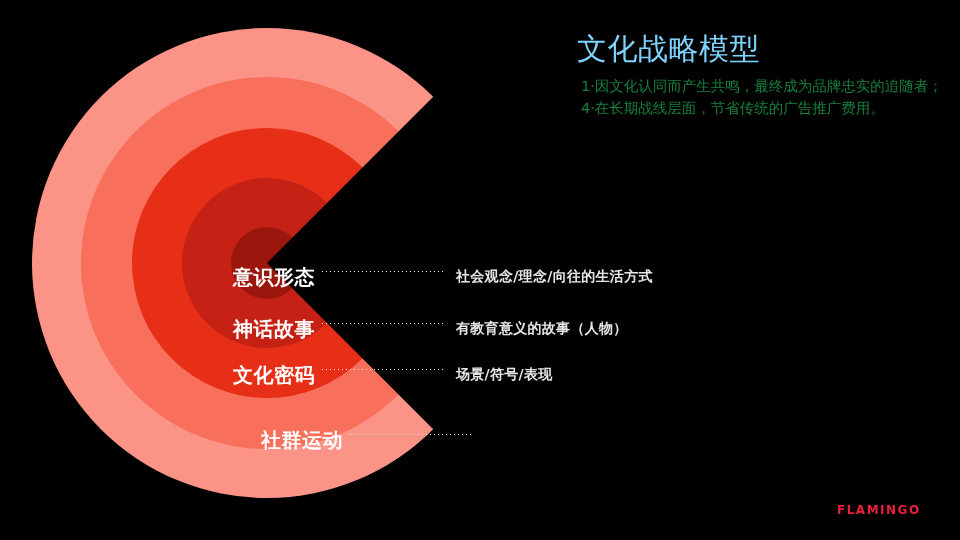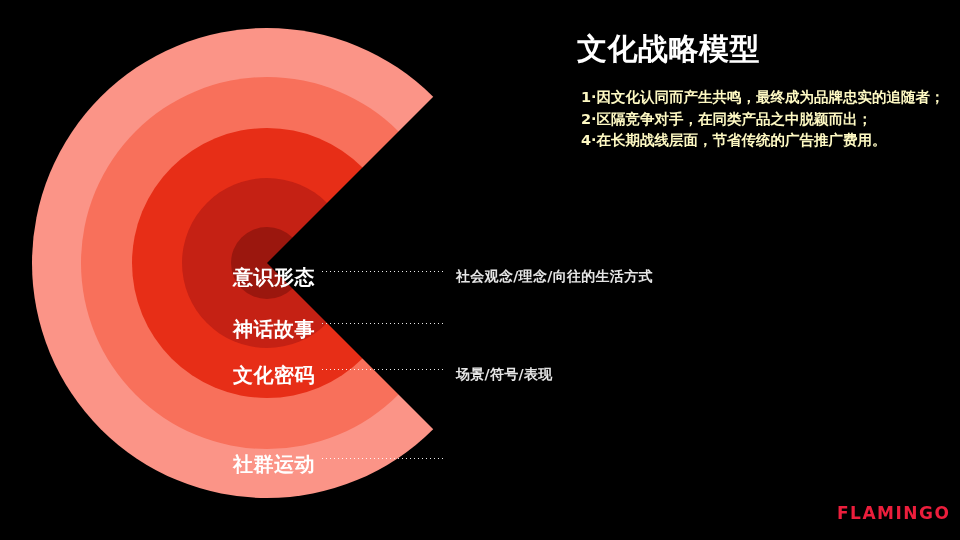--- a/index.html
+++ b/index.html
@@ -52,53 +52,53 @@
     font-size: 14px;
     font-weight: bold;
     letter-spacing: 0.3px;
     color: #e5e5e5;
     white-space: nowrap;
   }
 
   .row-0 { top: 263px; }
   .row-1 { top: 315px; align-items: center; }
   .row-2 { top: 361px; }
-  .row-3 { top: 450px; }
+  .row-3 { top: 426px; margin-left: 28px; }
   .row-4 { top: 480px; }
 
   
   .title-block {
     position: absolute;
     left: 577px;
     top: 30px;
     width: 383px;
   }
   .page-title {
     font-size: 30px;
     line-height: 38px;
-    font-weight: bold;
+    font-weight: normal;
     letter-spacing: 0.5px;
-    color: #ffffff;
-    margin-bottom: 19px;
+    color: #7dd3fc;
+    margin-bottom: 8px;
     white-space: nowrap;
   }
   .intro p {
     padding-left: 4px;
     font-size: 14.5px;
     line-height: 21.6px;
-    font-weight: bold;
-    color: #fef9c3;
+    font-weight: normal;
+    color: #15803d;
     white-space: nowrap;
   }
 
   .logo {
     position: absolute;
     left: 837px;
     top: 503px;
-    font-size: 17px;
+    font-size: 12px;
     font-weight: bold;
     letter-spacing: 1.5px;
     color: #EC1E3C;
     white-space: nowrap;
   }
 </style>
 </head>
 <body>
 
 <div class="slide">
@@ -114,38 +114,38 @@
 
   <div class="ring-row row-0">
     <div class="ring-label">意识形态</div>
     <div class="connector"></div>
     <div class="ring-desc">社会观念/理念/向往的生活方式</div>
   </div>
 
   <div class="ring-row row-1">
     <div class="ring-label">神话故事</div>
     <div class="connector"></div>
+    <div class="ring-desc">有教育意义的故事（人物）</div>
   </div>
 
   <div class="ring-row row-2">
     <div class="ring-label">文化密码</div>
     <div class="connector"></div>
     <div class="ring-desc">场景/符号/表现</div>
   </div>
 
   <div class="ring-row row-3">
     <div class="ring-label">社群运动</div>
     <div class="connector"></div>
   </div>
 
 
   <div class="title-block">
     <div class="page-title">文化战略模型</div>
     <div class="intro">
       <p>1·因文化认同而产生共鸣，最终成为品牌忠实的追随者；</p>
-      <p>2·区隔竞争对手，在同类产品之中脱颖而出；</p>
       <p>4·在长期战线层面，节省传统的广告推广费用。</p>
     </div>
   </div>
 
   <div class="logo">FLAMINGO</div>
 
 </div>
 
 </body></html>

